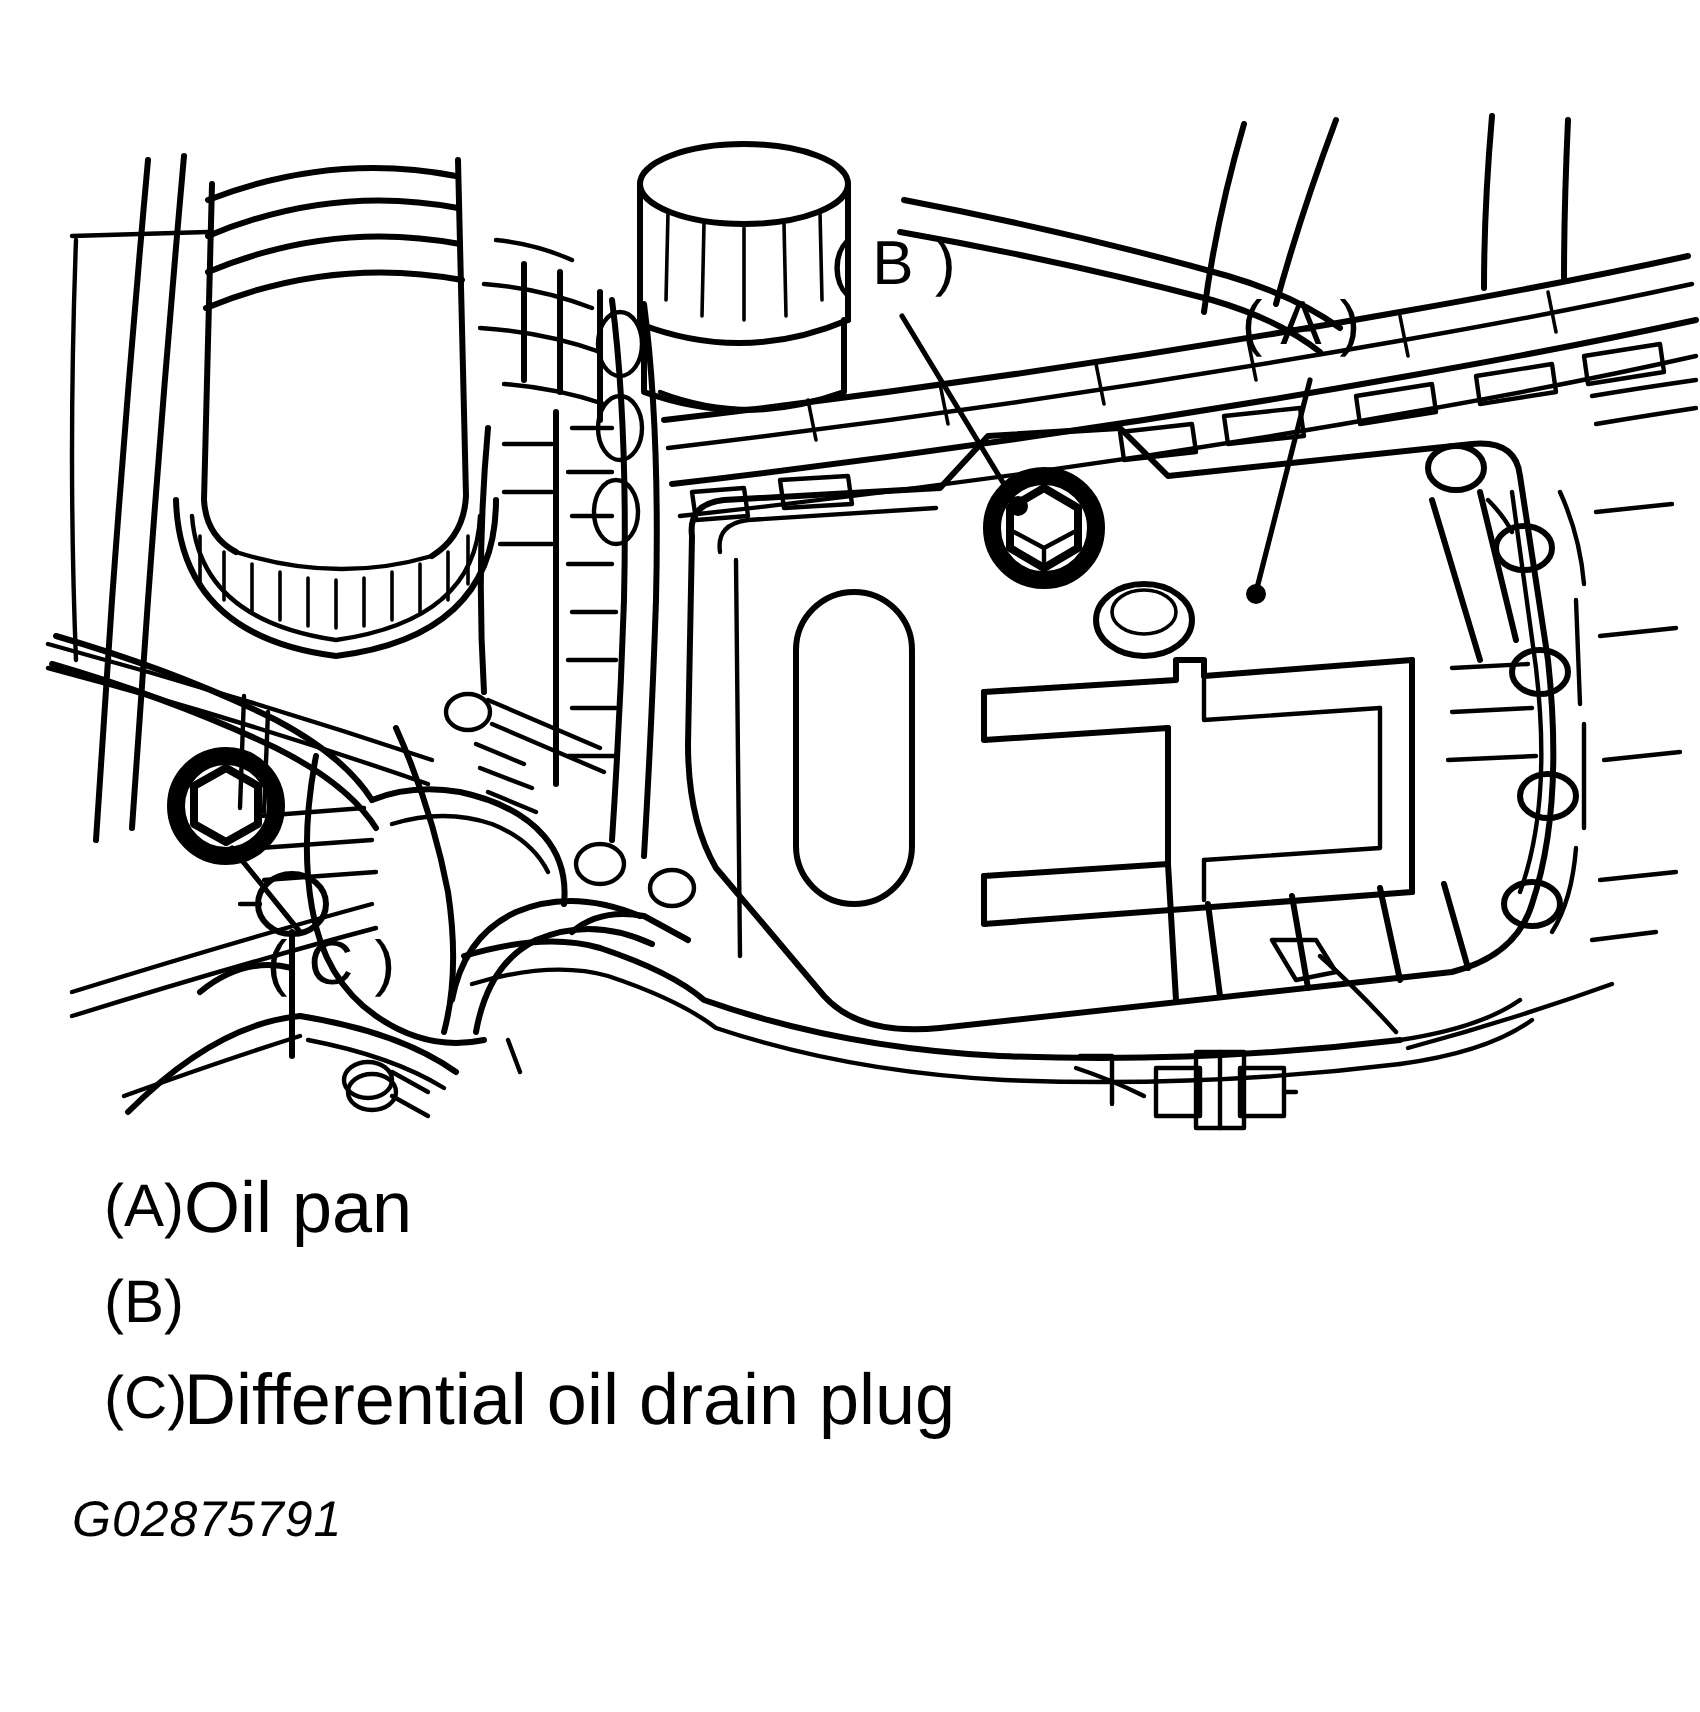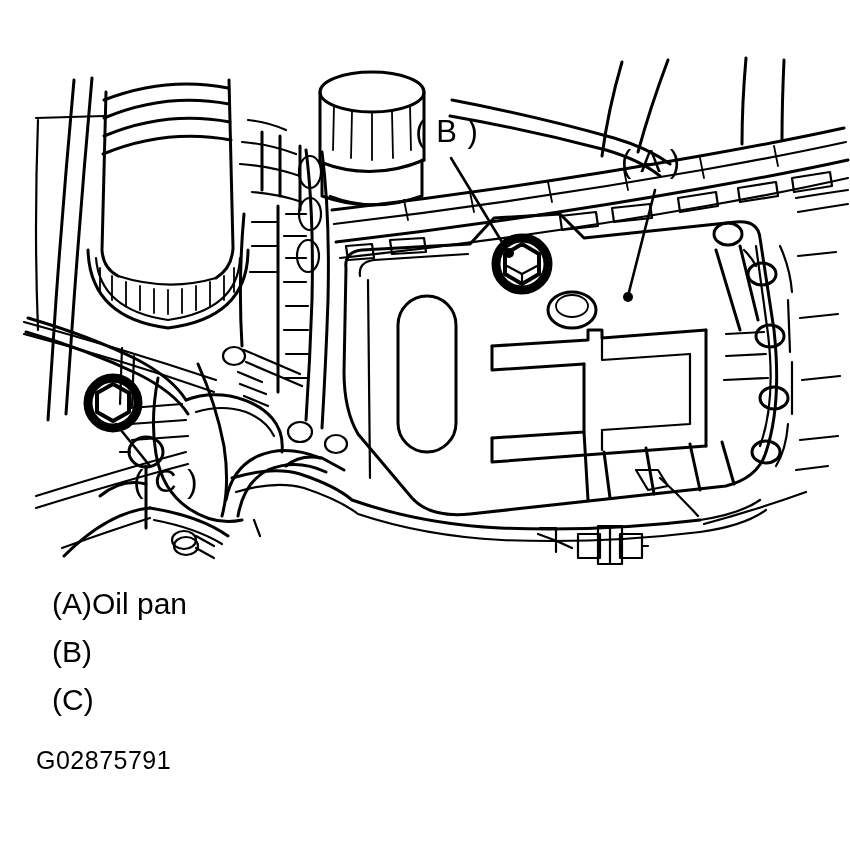--- a/index.html
+++ b/index.html
@@ -100,32 +100,33 @@
   }
   .legend-key {
     width: 92px;
     padding-left: 52px;
     box-sizing: border-box;
     font-size: 30px;
     line-height: 1;
     white-space: nowrap;
   }
   .legend-label {
-    font-size: 30px;
+    font-size: 36px;
     line-height: 1;
     white-space: nowrap;
   }
   
   #figure-id {
     position: absolute;
     left: 36px;
     top: 748px;
     font-size: 25px;
     letter-spacing: 0.5px;
     line-height: 1;
+    font-style: italic;
   }
 </style>
 </head>
 <body>
 
 <div id="figure-root">
 
   <div id="illustration">
     <svg viewBox="0 0 850 580" xmlns="http://www.w3.org/2000/svg" aria-hidden="true">
 
@@ -423,19 +424,20 @@
       <span class="legend-key">(A)</span>
       <span class="legend-label">Oil pan</span>
     </div>
 
     <div class="legend-row">
       <span class="legend-key">(B)</span>
     </div>
 
     <div class="legend-row">
       <span class="legend-key">(C)</span>
+      <span class="legend-label">Differential oil drain plug</span>
     </div>
 
   </div>
 
   <div id="figure-id">G02875791</div>
 
 </div>
 
 </body></html>

